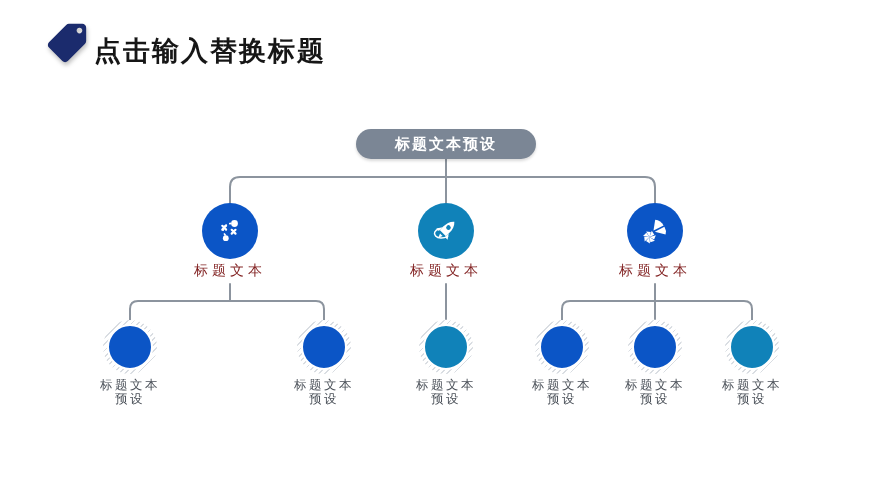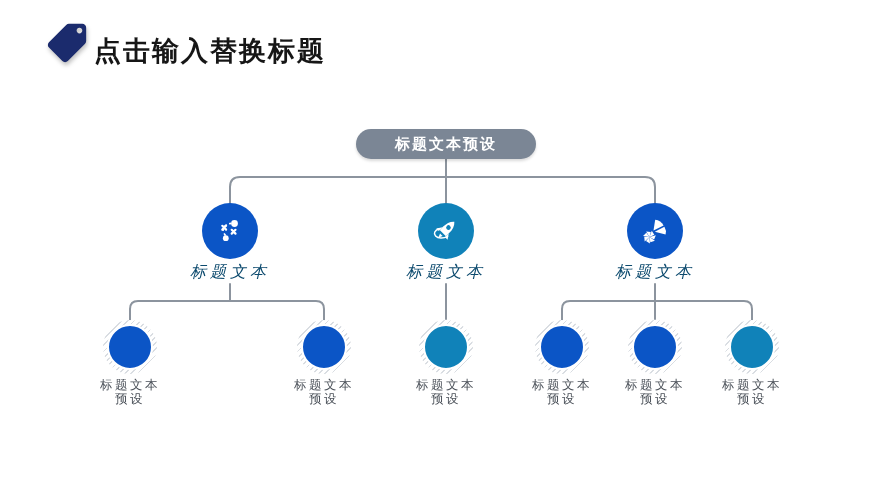--- a/index.html
+++ b/index.html
@@ -4,21 +4,21 @@
 <style>
   html,body{margin:0;padding:0;background:#ffffff;}
   .slide{position:relative;width:896px;height:504px;background:#ffffff;overflow:hidden;
          font-family:"Liberation Sans","DejaVu Sans",sans-serif;}
   .abs{position:absolute;}
   .title{font-size:27px;font-weight:bold;color:#161616;letter-spacing:2px;white-space:nowrap;font-family:Liberation Mono, monospace;}
   .pill{width:180px;height:30px;border-radius:15px;color:#ffffff;font-size:15px;font-weight:bold;
         letter-spacing:2px;display:flex;align-items:center;justify-content:center;
         box-shadow:0 2px 3px rgba(0,0,0,0.15);}
   .branch-circle{width:56px;height:56px;border-radius:50%;display:flex;align-items:center;justify-content:center;}
-  .branch-label{font-size:16px;letter-spacing:4px;color:#0c4a6e;white-space:nowrap;transform:translateX(-50%);font-style:italic;}
+  .branch-label{font-size:14px;letter-spacing:4px;color:#7f1d1d;white-space:nowrap;transform:translateX(-50%);}
   .leaf-ring{width:54px;height:54px;border-radius:50%;display:flex;align-items:center;justify-content:center;
              background:repeating-linear-gradient(135deg,#d9dde2 0 1.3px,#ffffff 1.3px 4.4px);}
   .leaf-dot{width:46px;height:46px;border-radius:50%;border:2.5px solid #ffffff;box-sizing:border-box;}
   .leaf-label{font-size:12.5px;letter-spacing:2.5px;line-height:13.5px;color:#4a5058;text-align:center;
               width:5em;transform:translateX(-50%);}
   .connectors{left:0;top:0;pointer-events:none;}
   .connectors path{fill:none;stroke-width:2;stroke-linecap:round;}
   .tag-svg{filter:drop-shadow(1px 3px 2px rgba(0,0,0,0.25));}
 </style>
 </head>

